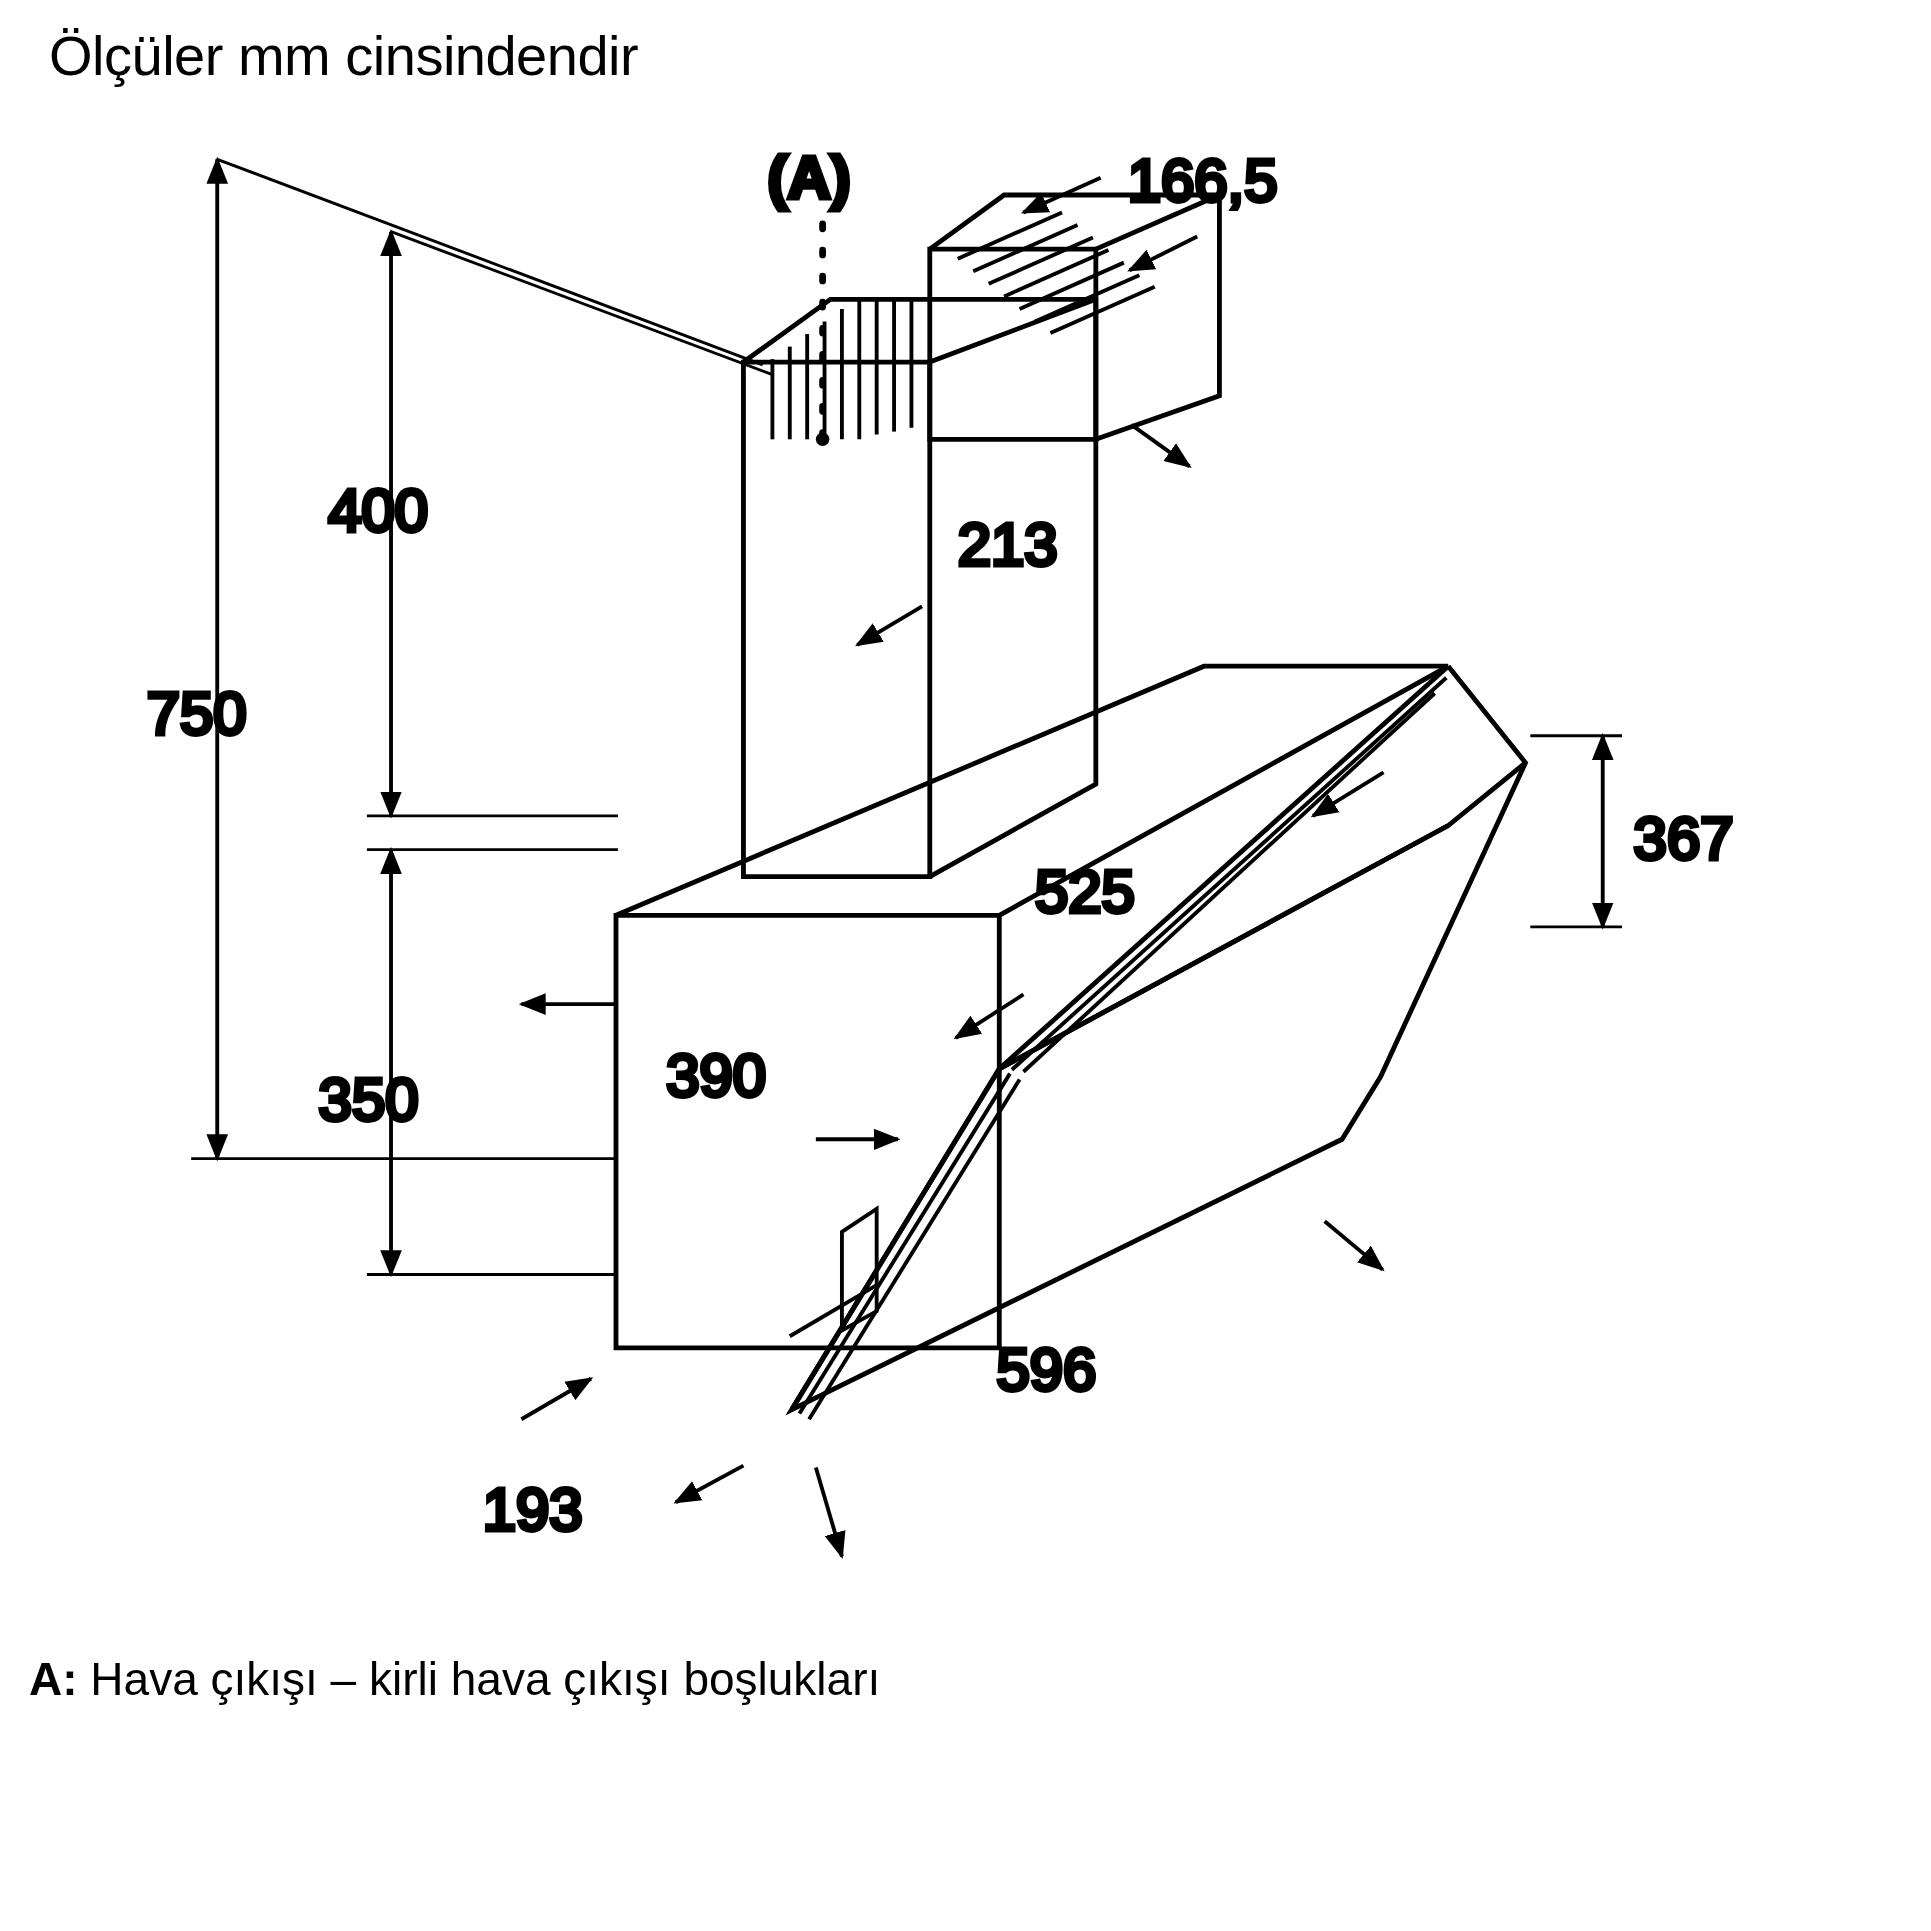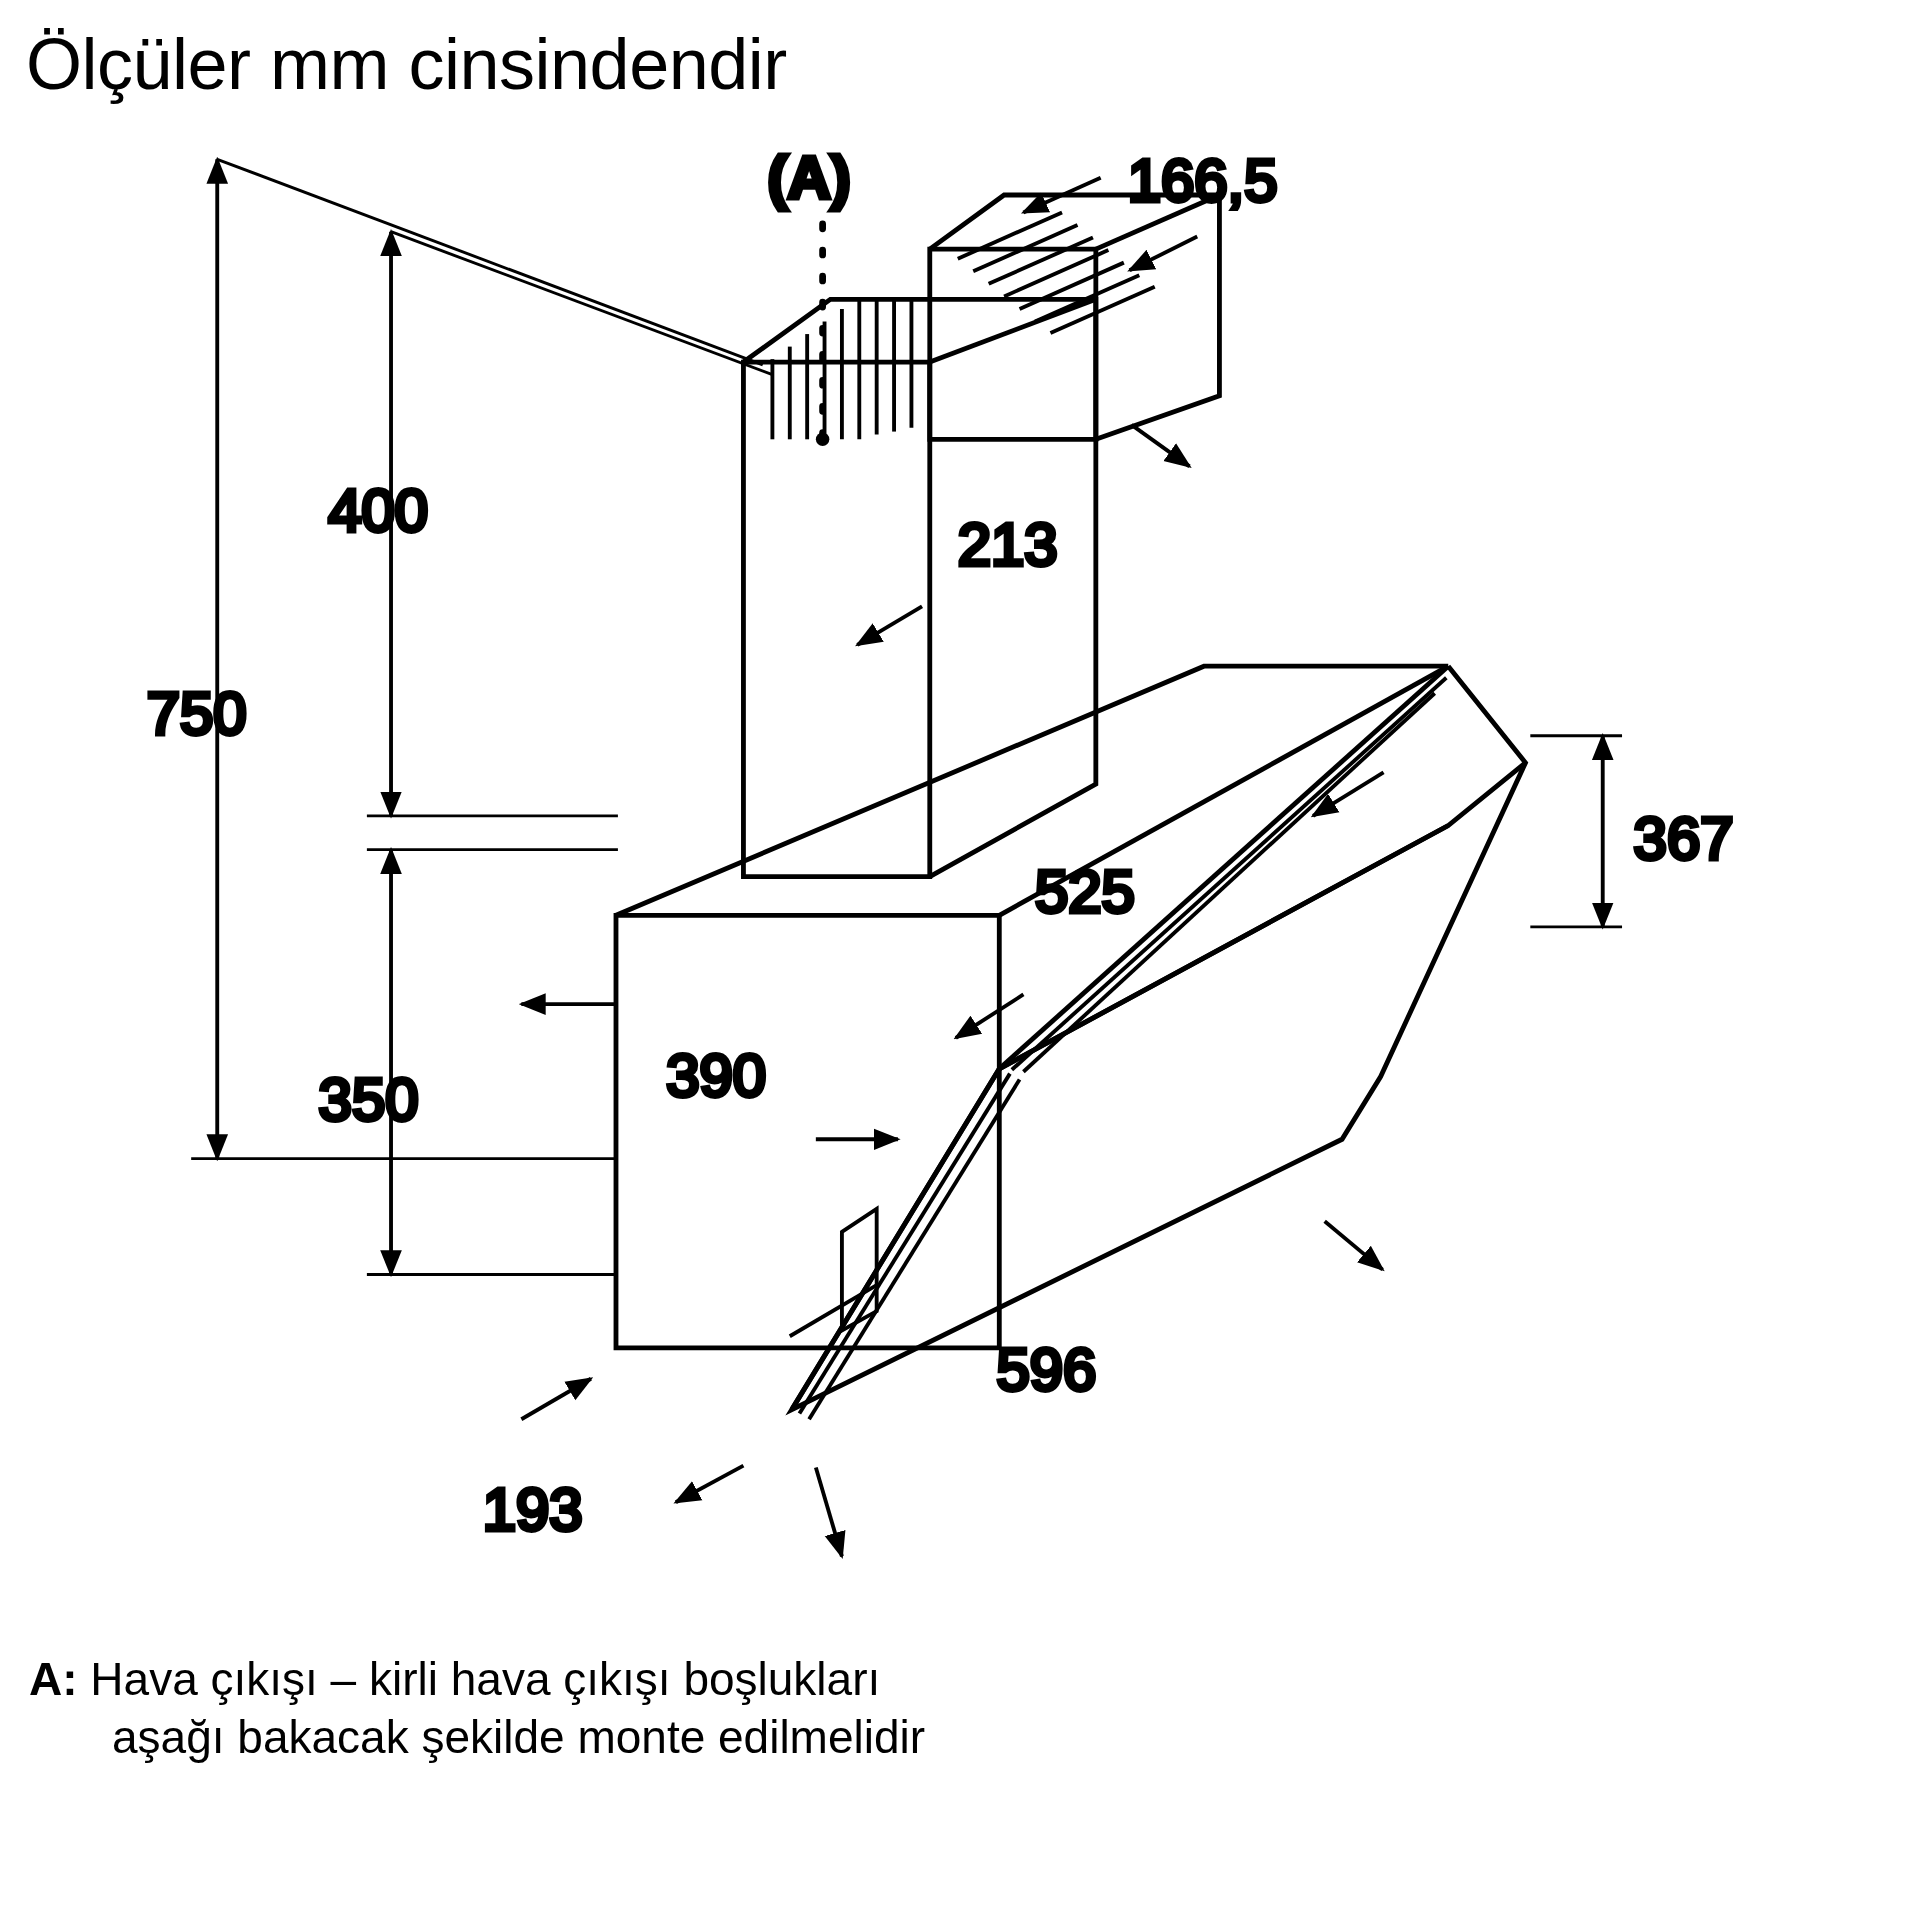--- a/index.html
+++ b/index.html
@@ -15,23 +15,23 @@
     overflow: hidden;
   }
   #page {
     position: relative;
     width: 1931px;
     height: 1931px;
     background: #ffffff;
   }
   .header-note {
     position: absolute;
-    left: 26px;
+    left: 49px;
     top: 25px;
-    font-size: 72px;
+    font-size: 56px;
     line-height: 1.1;
     letter-spacing: -0.5px;
     white-space: nowrap;
   }
   #drawing {
     position: absolute;
     left: 0;
     top: 0;
     width: 1931px;
     height: 1931px;
@@ -202,17 +202,16 @@
         <circle cx="852" cy="455" r="7" fill="#000" stroke="none"></circle>
       </g>
       <text class="tag" x="795" y="205">(A)</text>
 
     </g>
   </svg>
 
   <div class="footnote">
     <span class="lbl">A:</span>
     <span>Hava çıkışı – kirli hava çıkışı boşlukları</span>
-    <span class="ln2">aşağı bakacak şekilde monte edilmelidir</span>
   </div>
 
 </div>
 
 
 </body></html>

